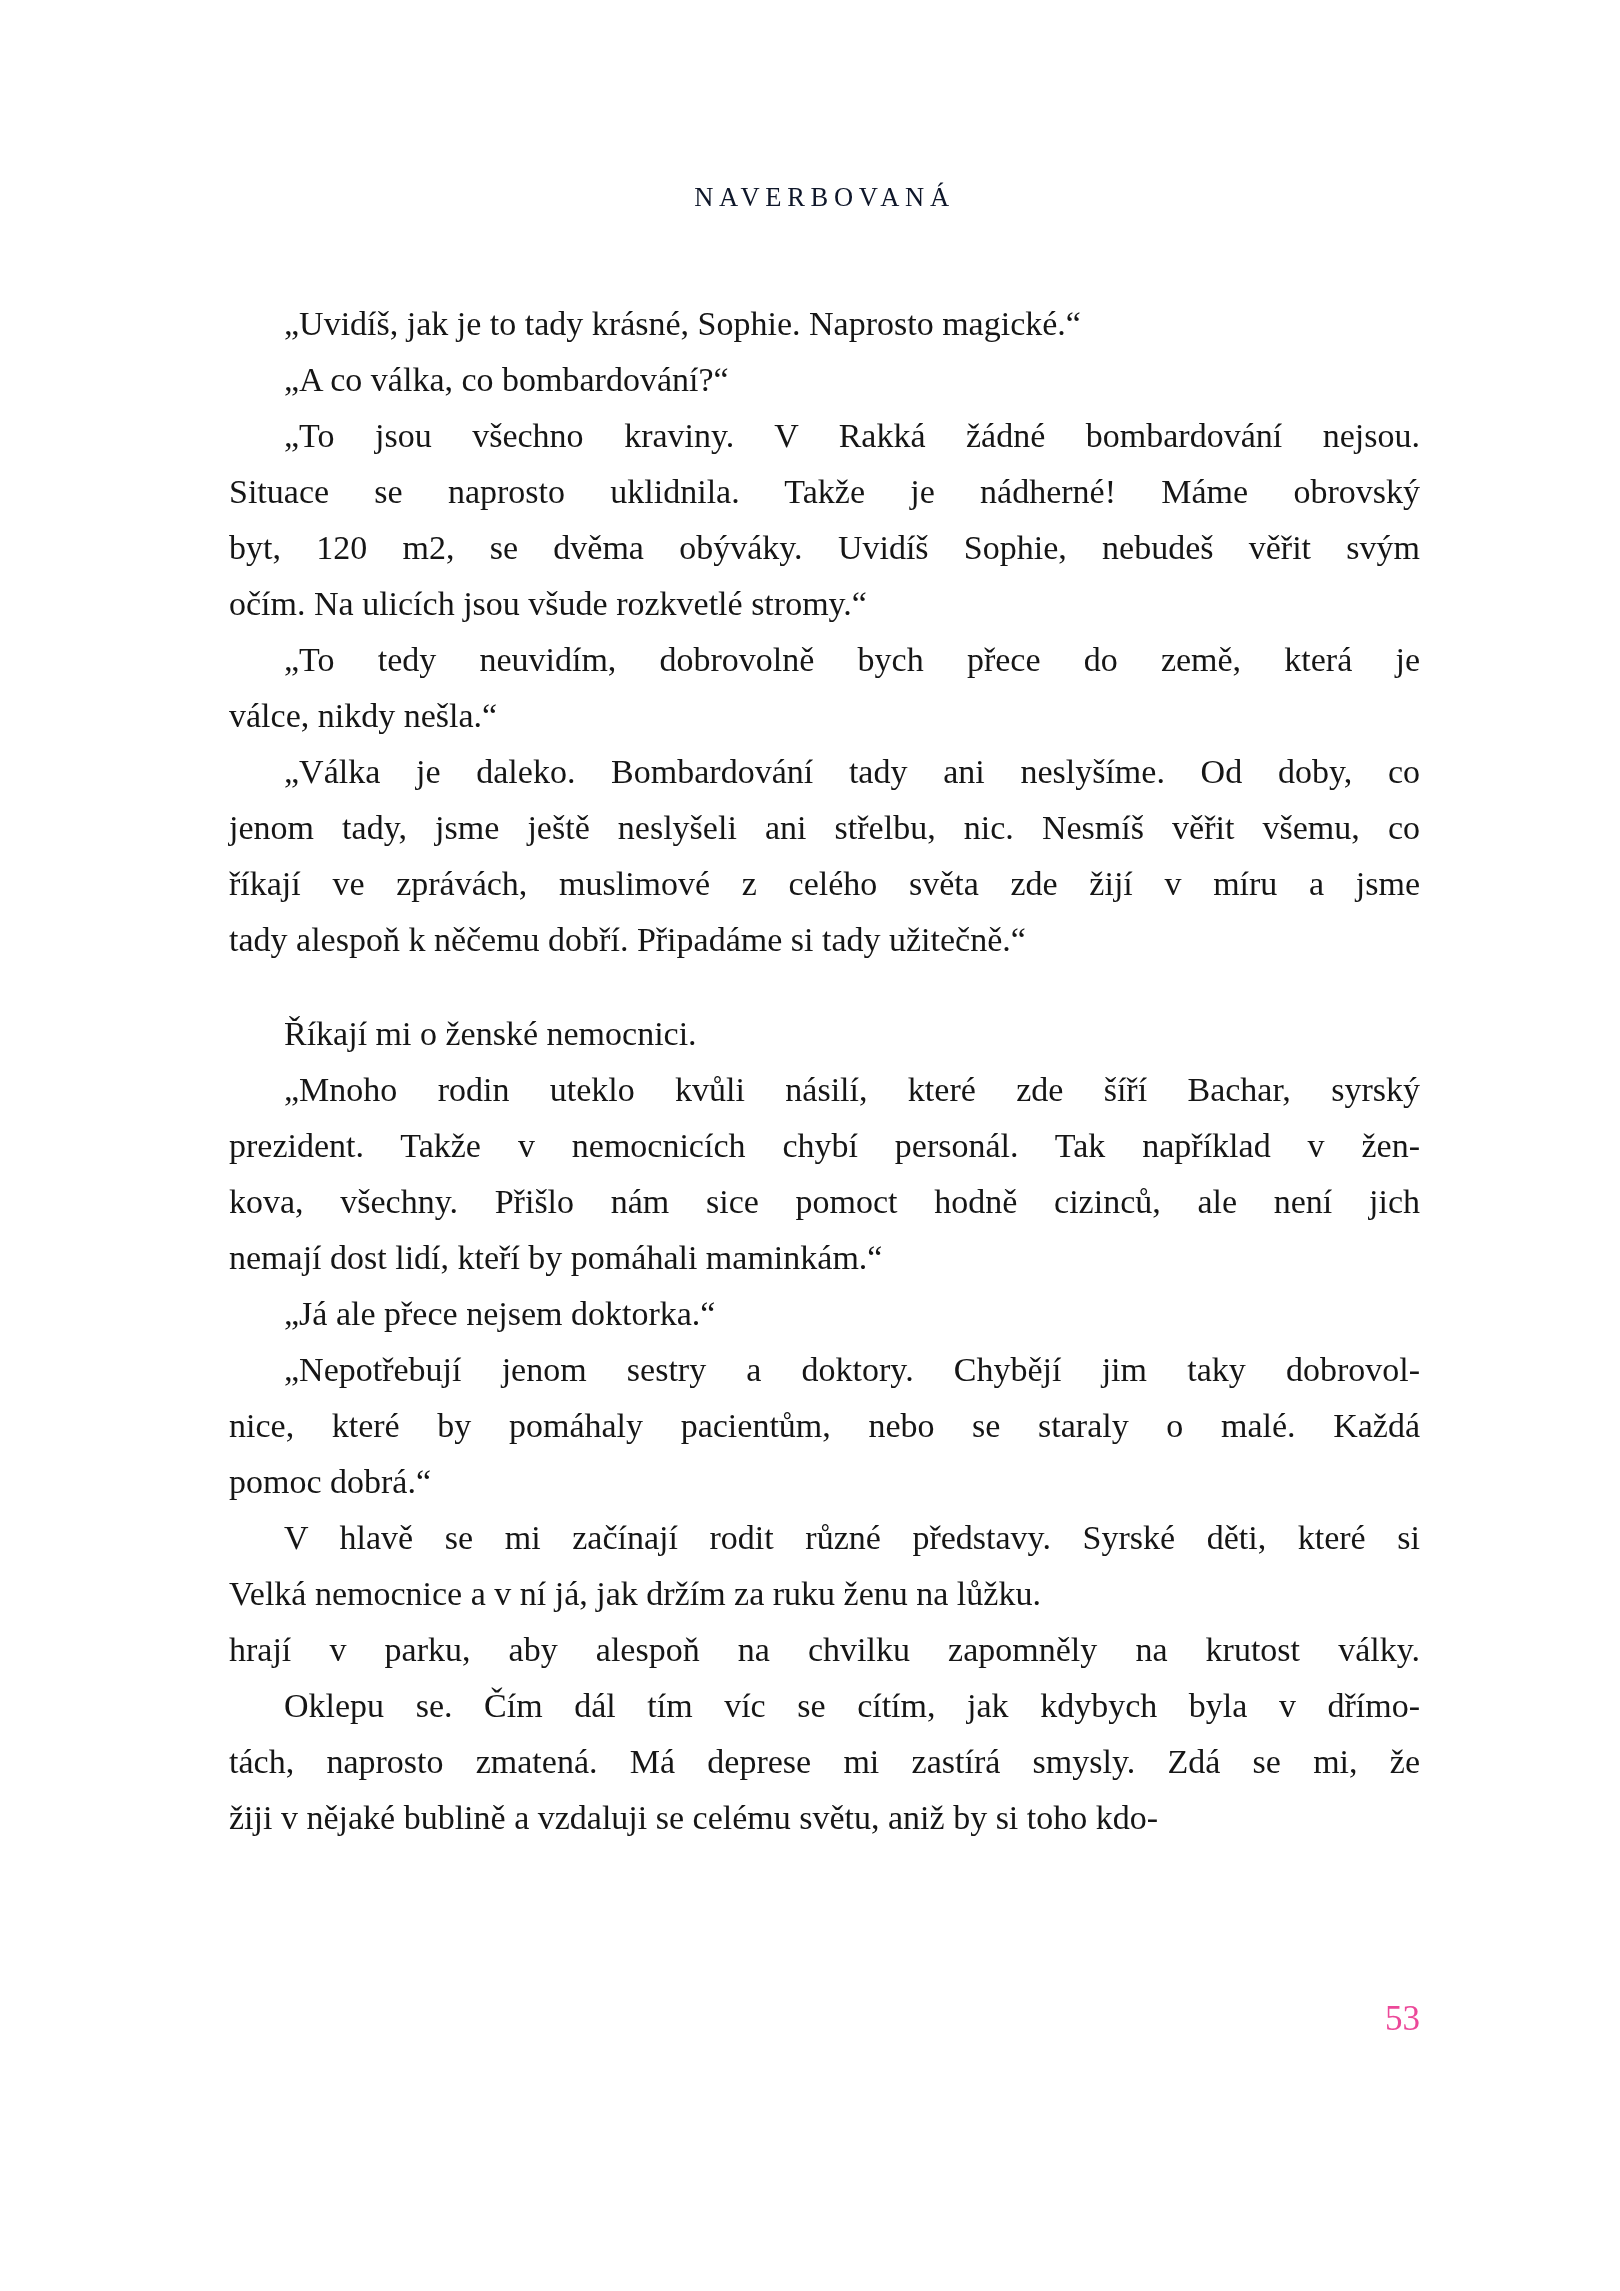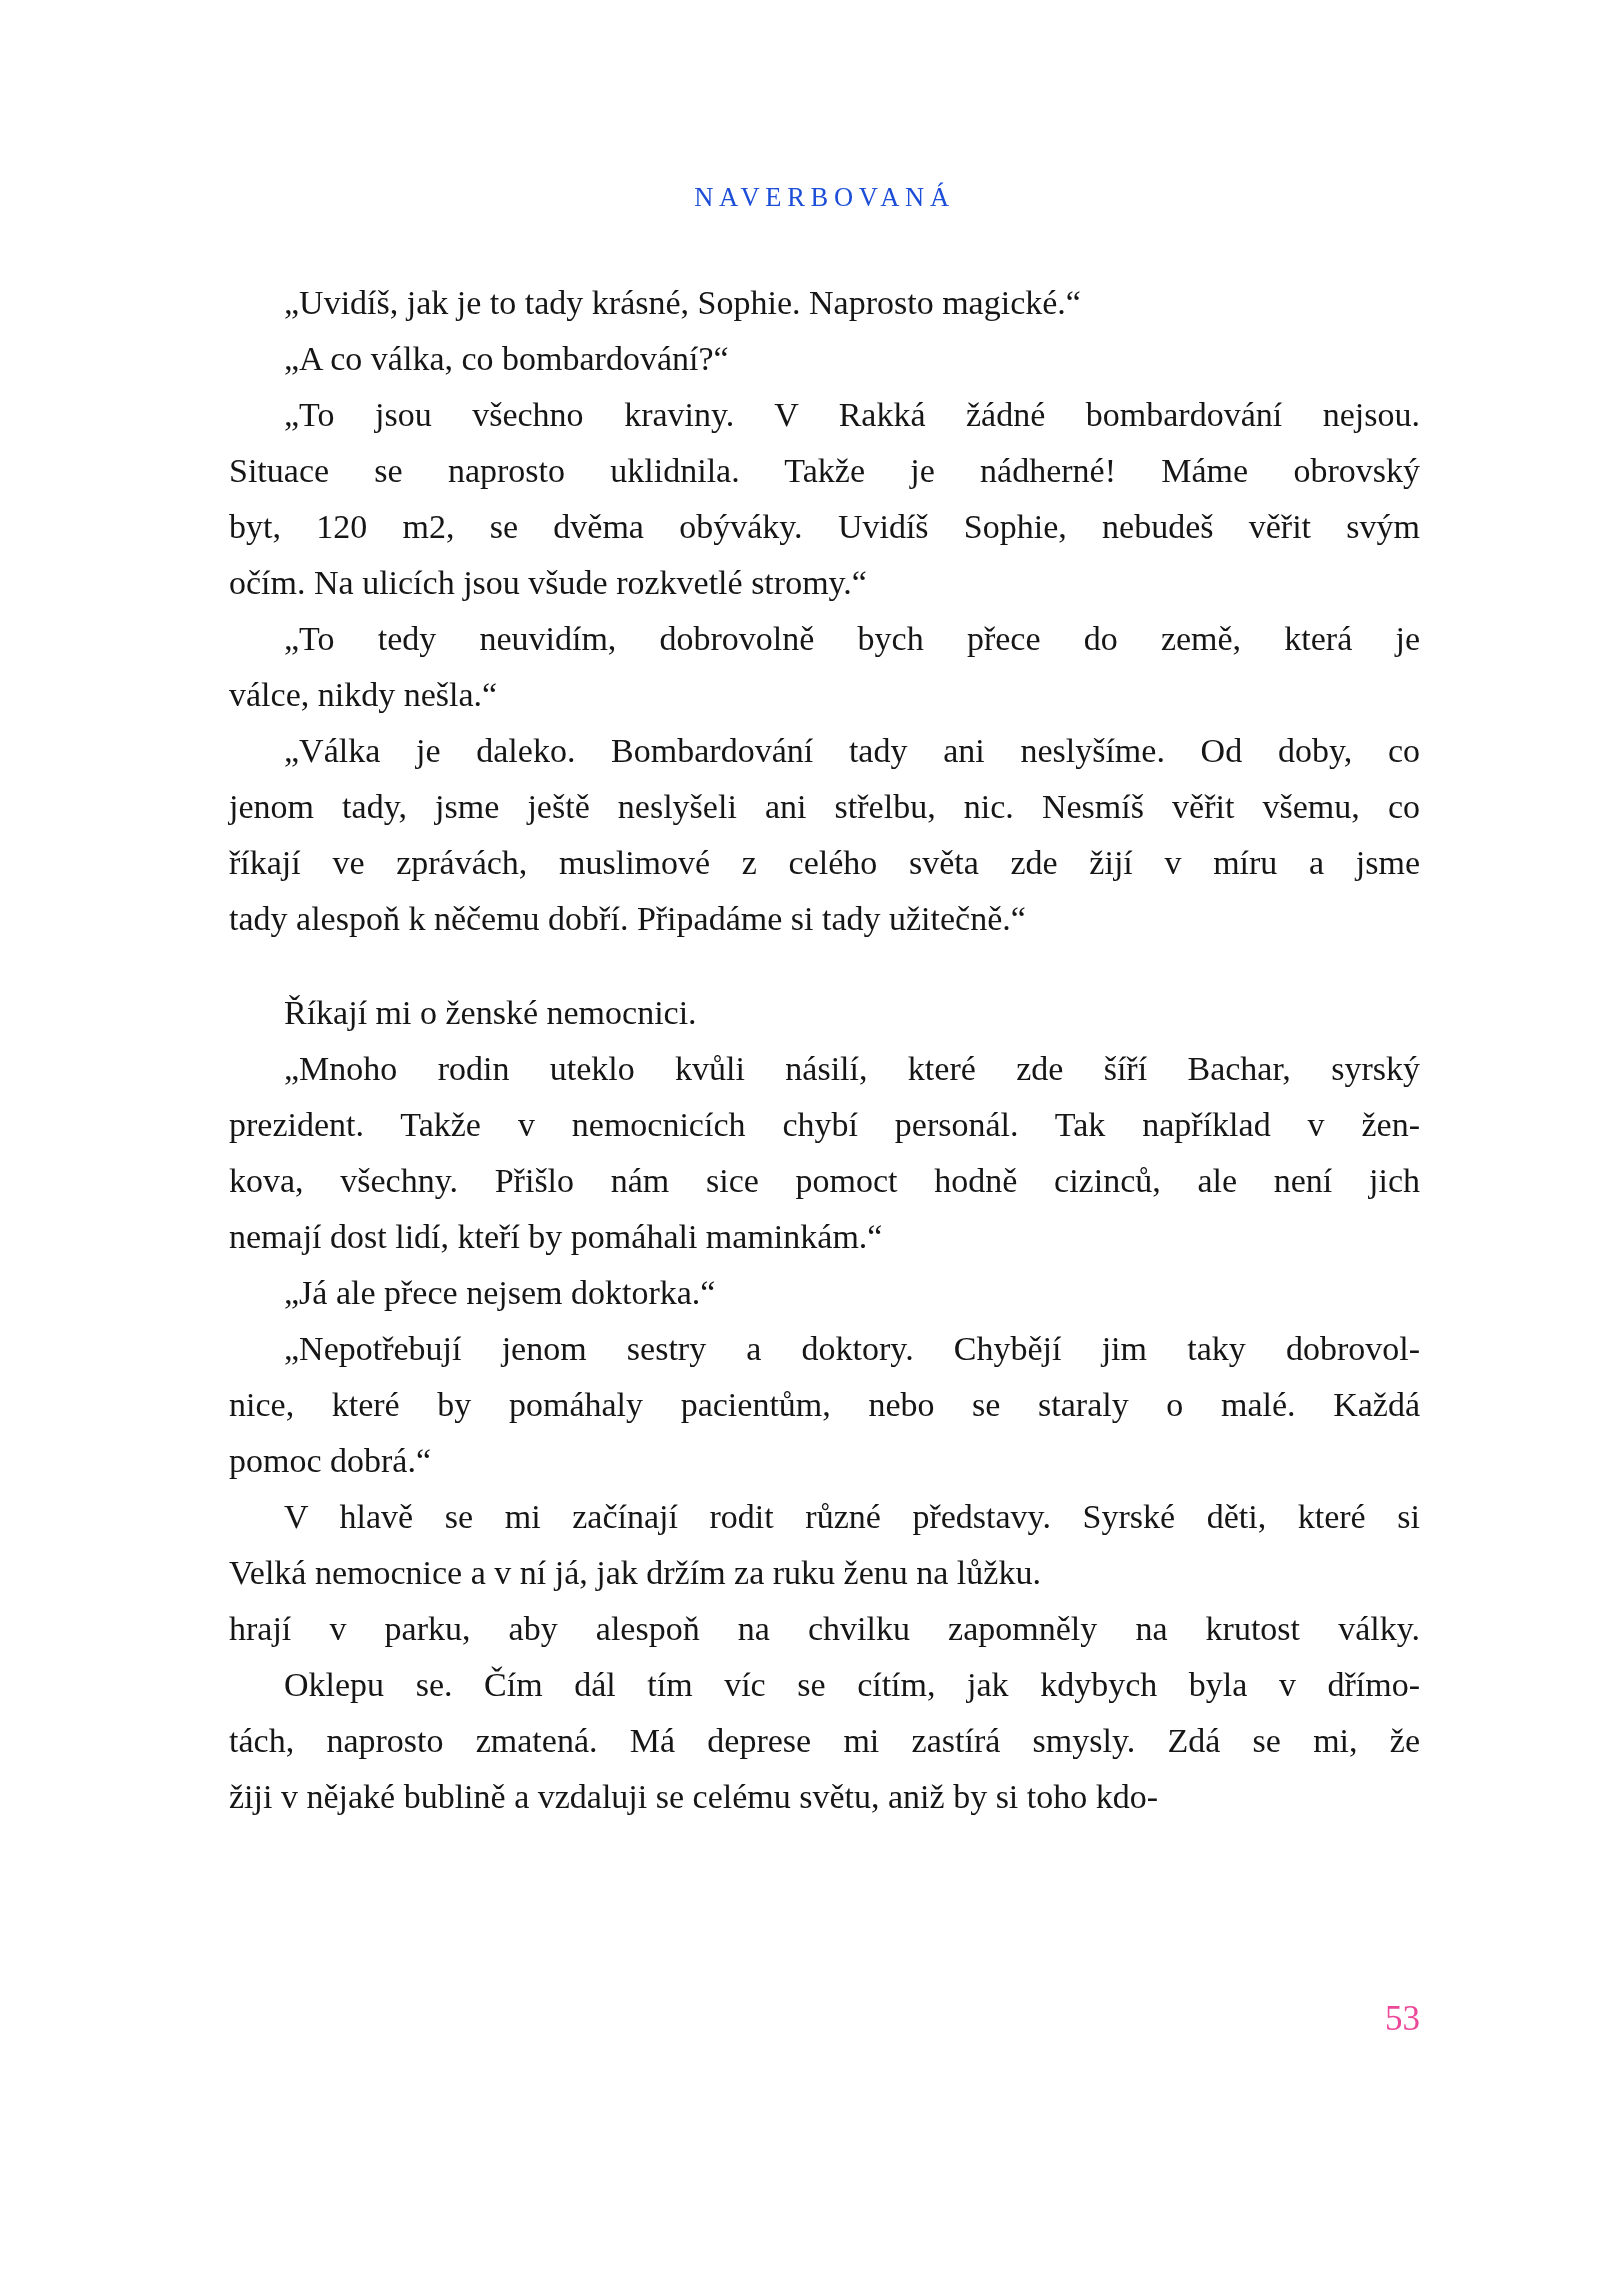--- a/index.html
+++ b/index.html
@@ -18,25 +18,25 @@
     overflow: hidden;
   }
   .running-head {
     position: absolute;
     top: 182px;
     left: 229px;
     width: 1191px;
     text-align: center;
     font-size: 26.5px;
     letter-spacing: 5.7px;
-    color: #1d4ed8;
+    color: #0f172a;
   }
   .body-text {
     position: absolute;
-    top: 275px;
+    top: 296px;
     left: 229px;
     width: 1191px;
     font-size: 34px;
     line-height: 56px;
   }
   .paragraph {
     margin: 0;
     padding: 0;
   }
   .paragraph.gap-before {

